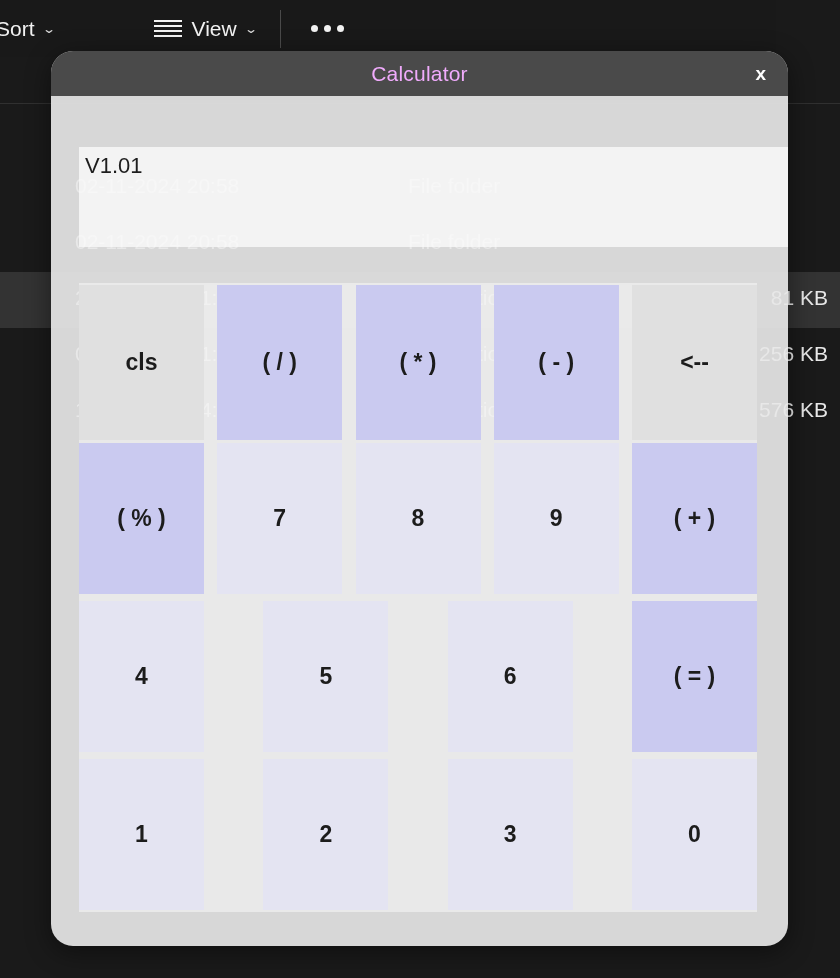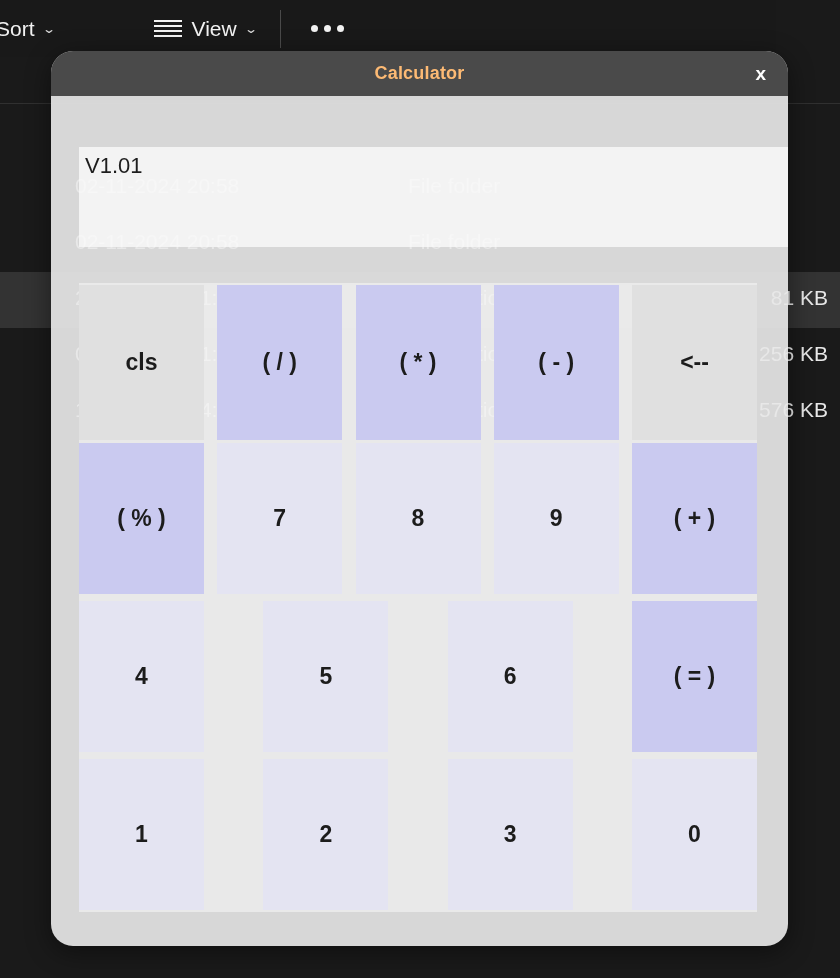--- a/index.html
+++ b/index.html
@@ -127,23 +127,23 @@
   #calc-titlebar {
     position: absolute;
     left: 0; top: 0;
     width: 737px; height: 45px;
     background: #4a4a4a;
     display: flex;
     align-items: center;
     justify-content: center;
   }
   #calc-title {
-    color: #fdba74;
-    font-size: 18px;
-    font-weight: bold;
+    color: #f0abfc;
+    font-size: 21px;
+    font-weight: normal;
     letter-spacing: 0.2px;
   }
   #calc-close {
     position: absolute;
     right: 22px;
     top: 0;
     height: 45px;
     display: flex;
     align-items: center;
     color: #ffffff;

